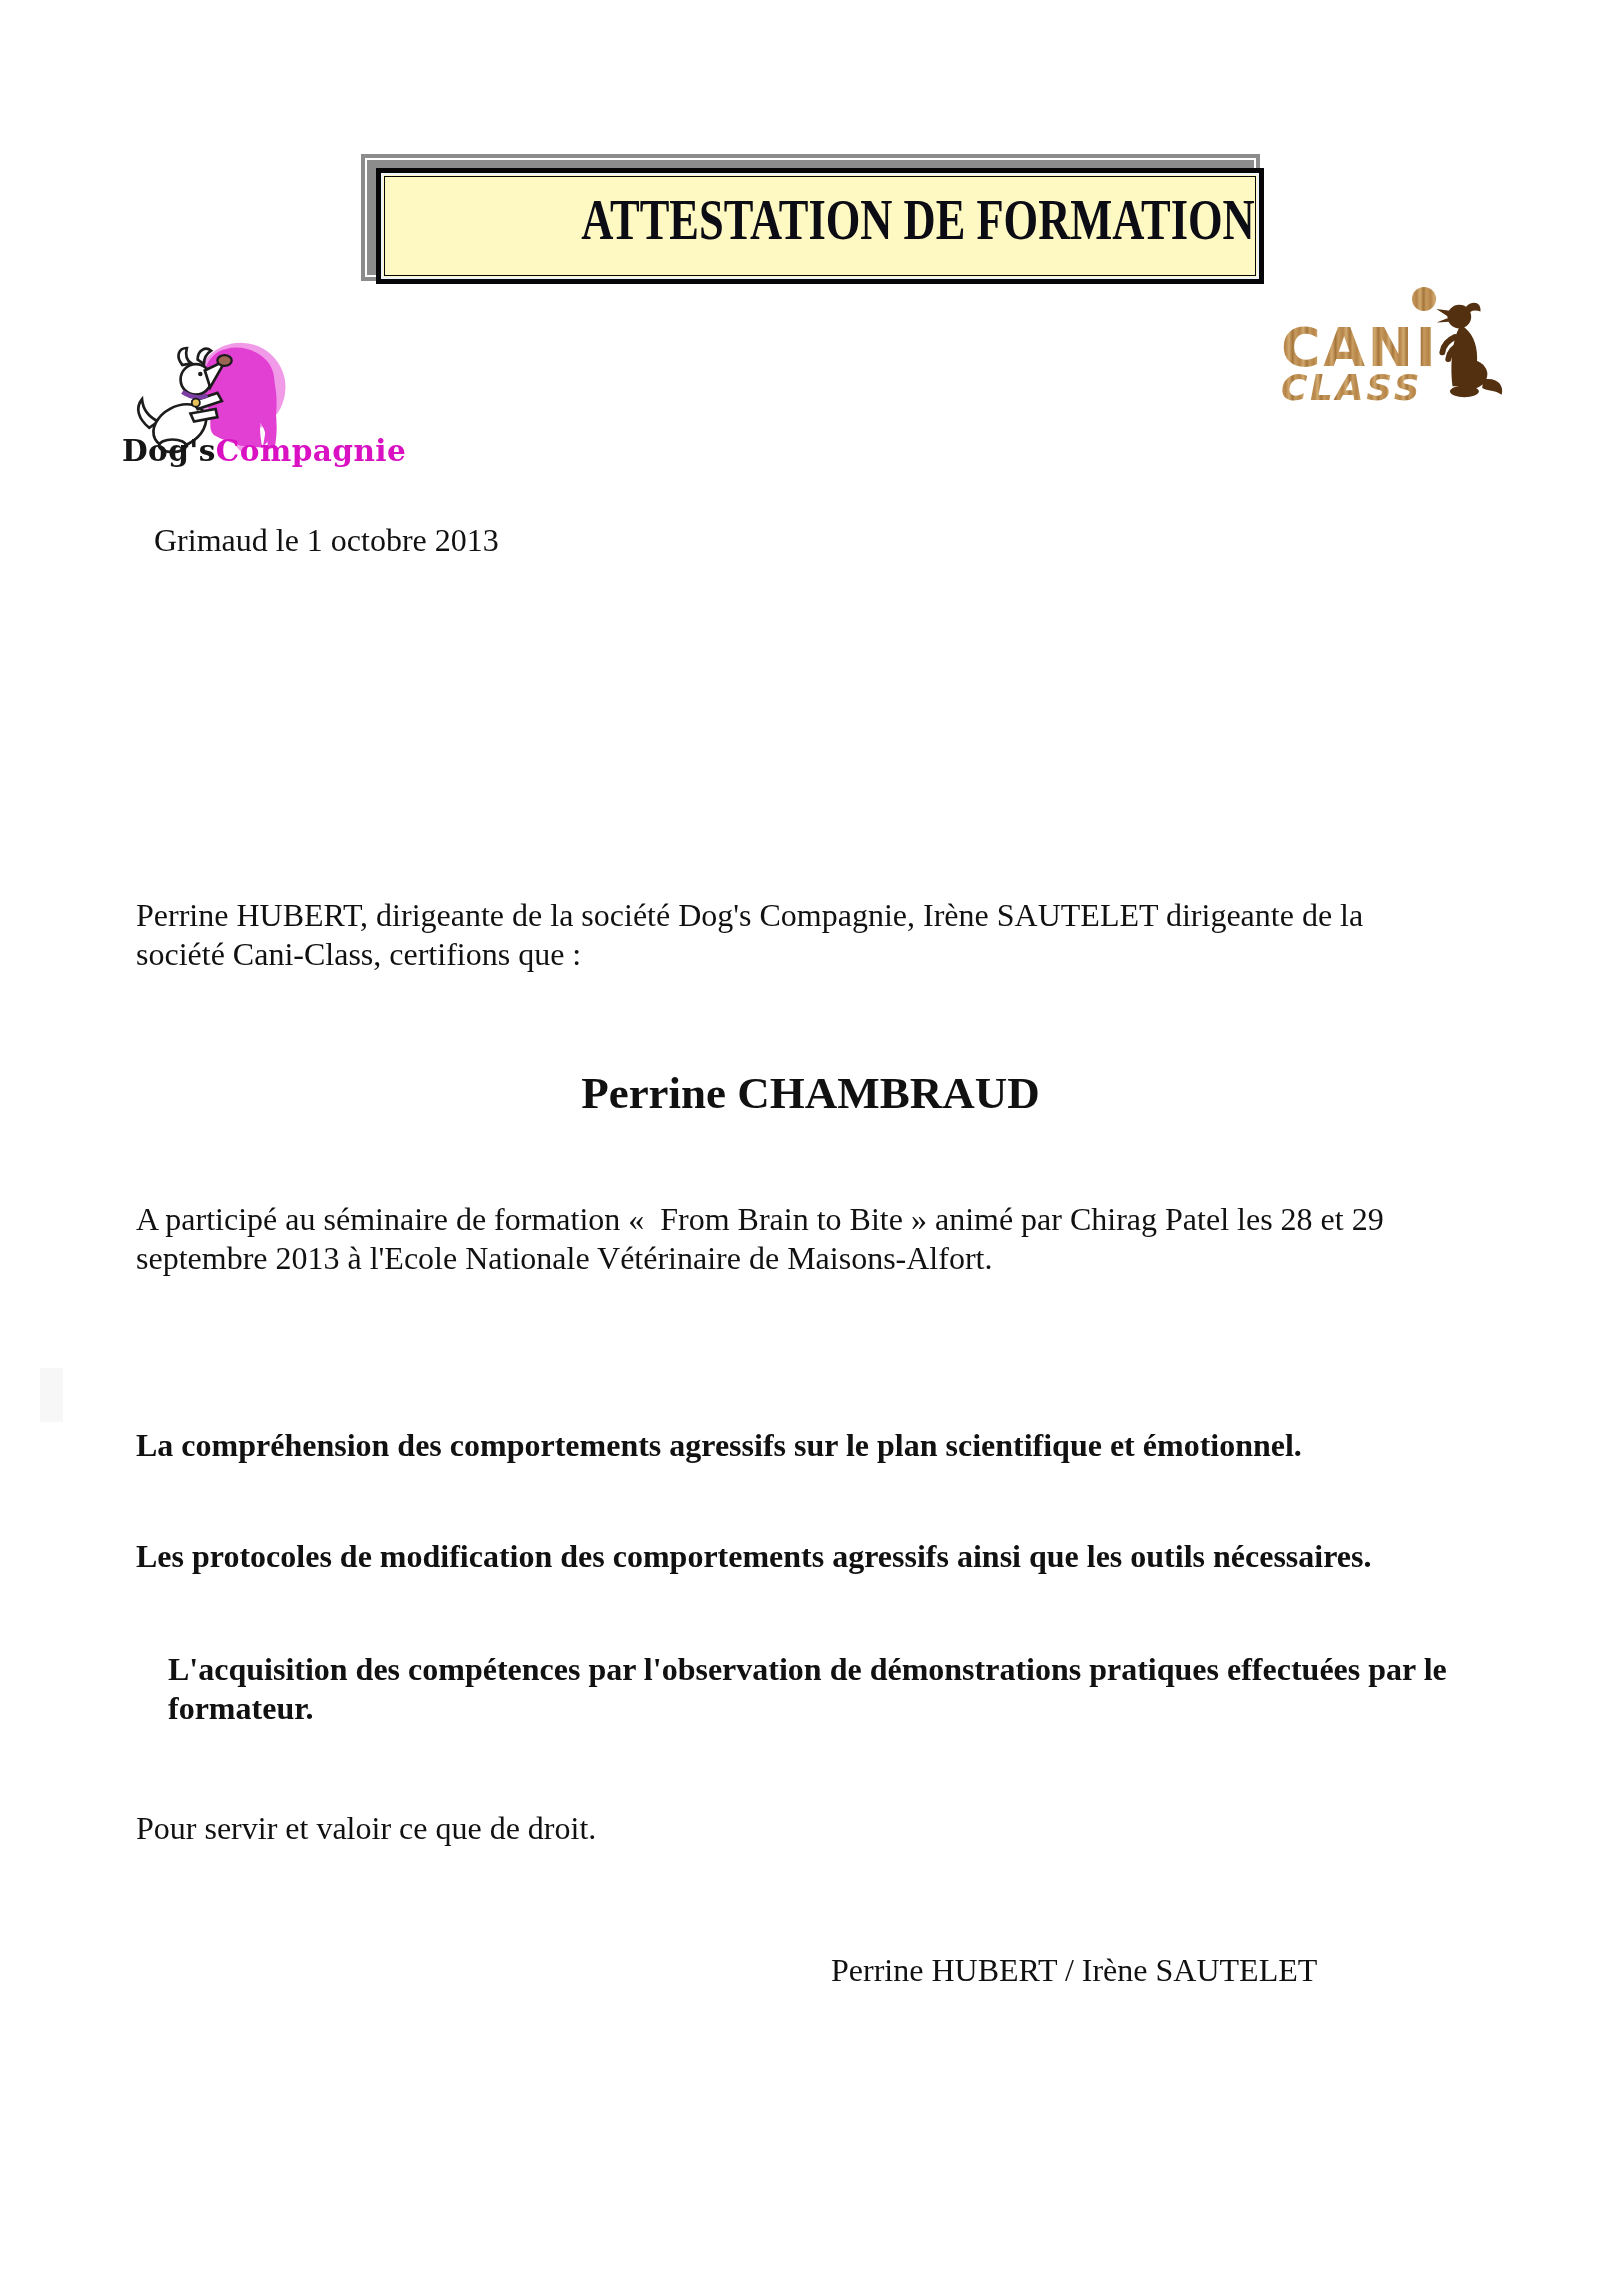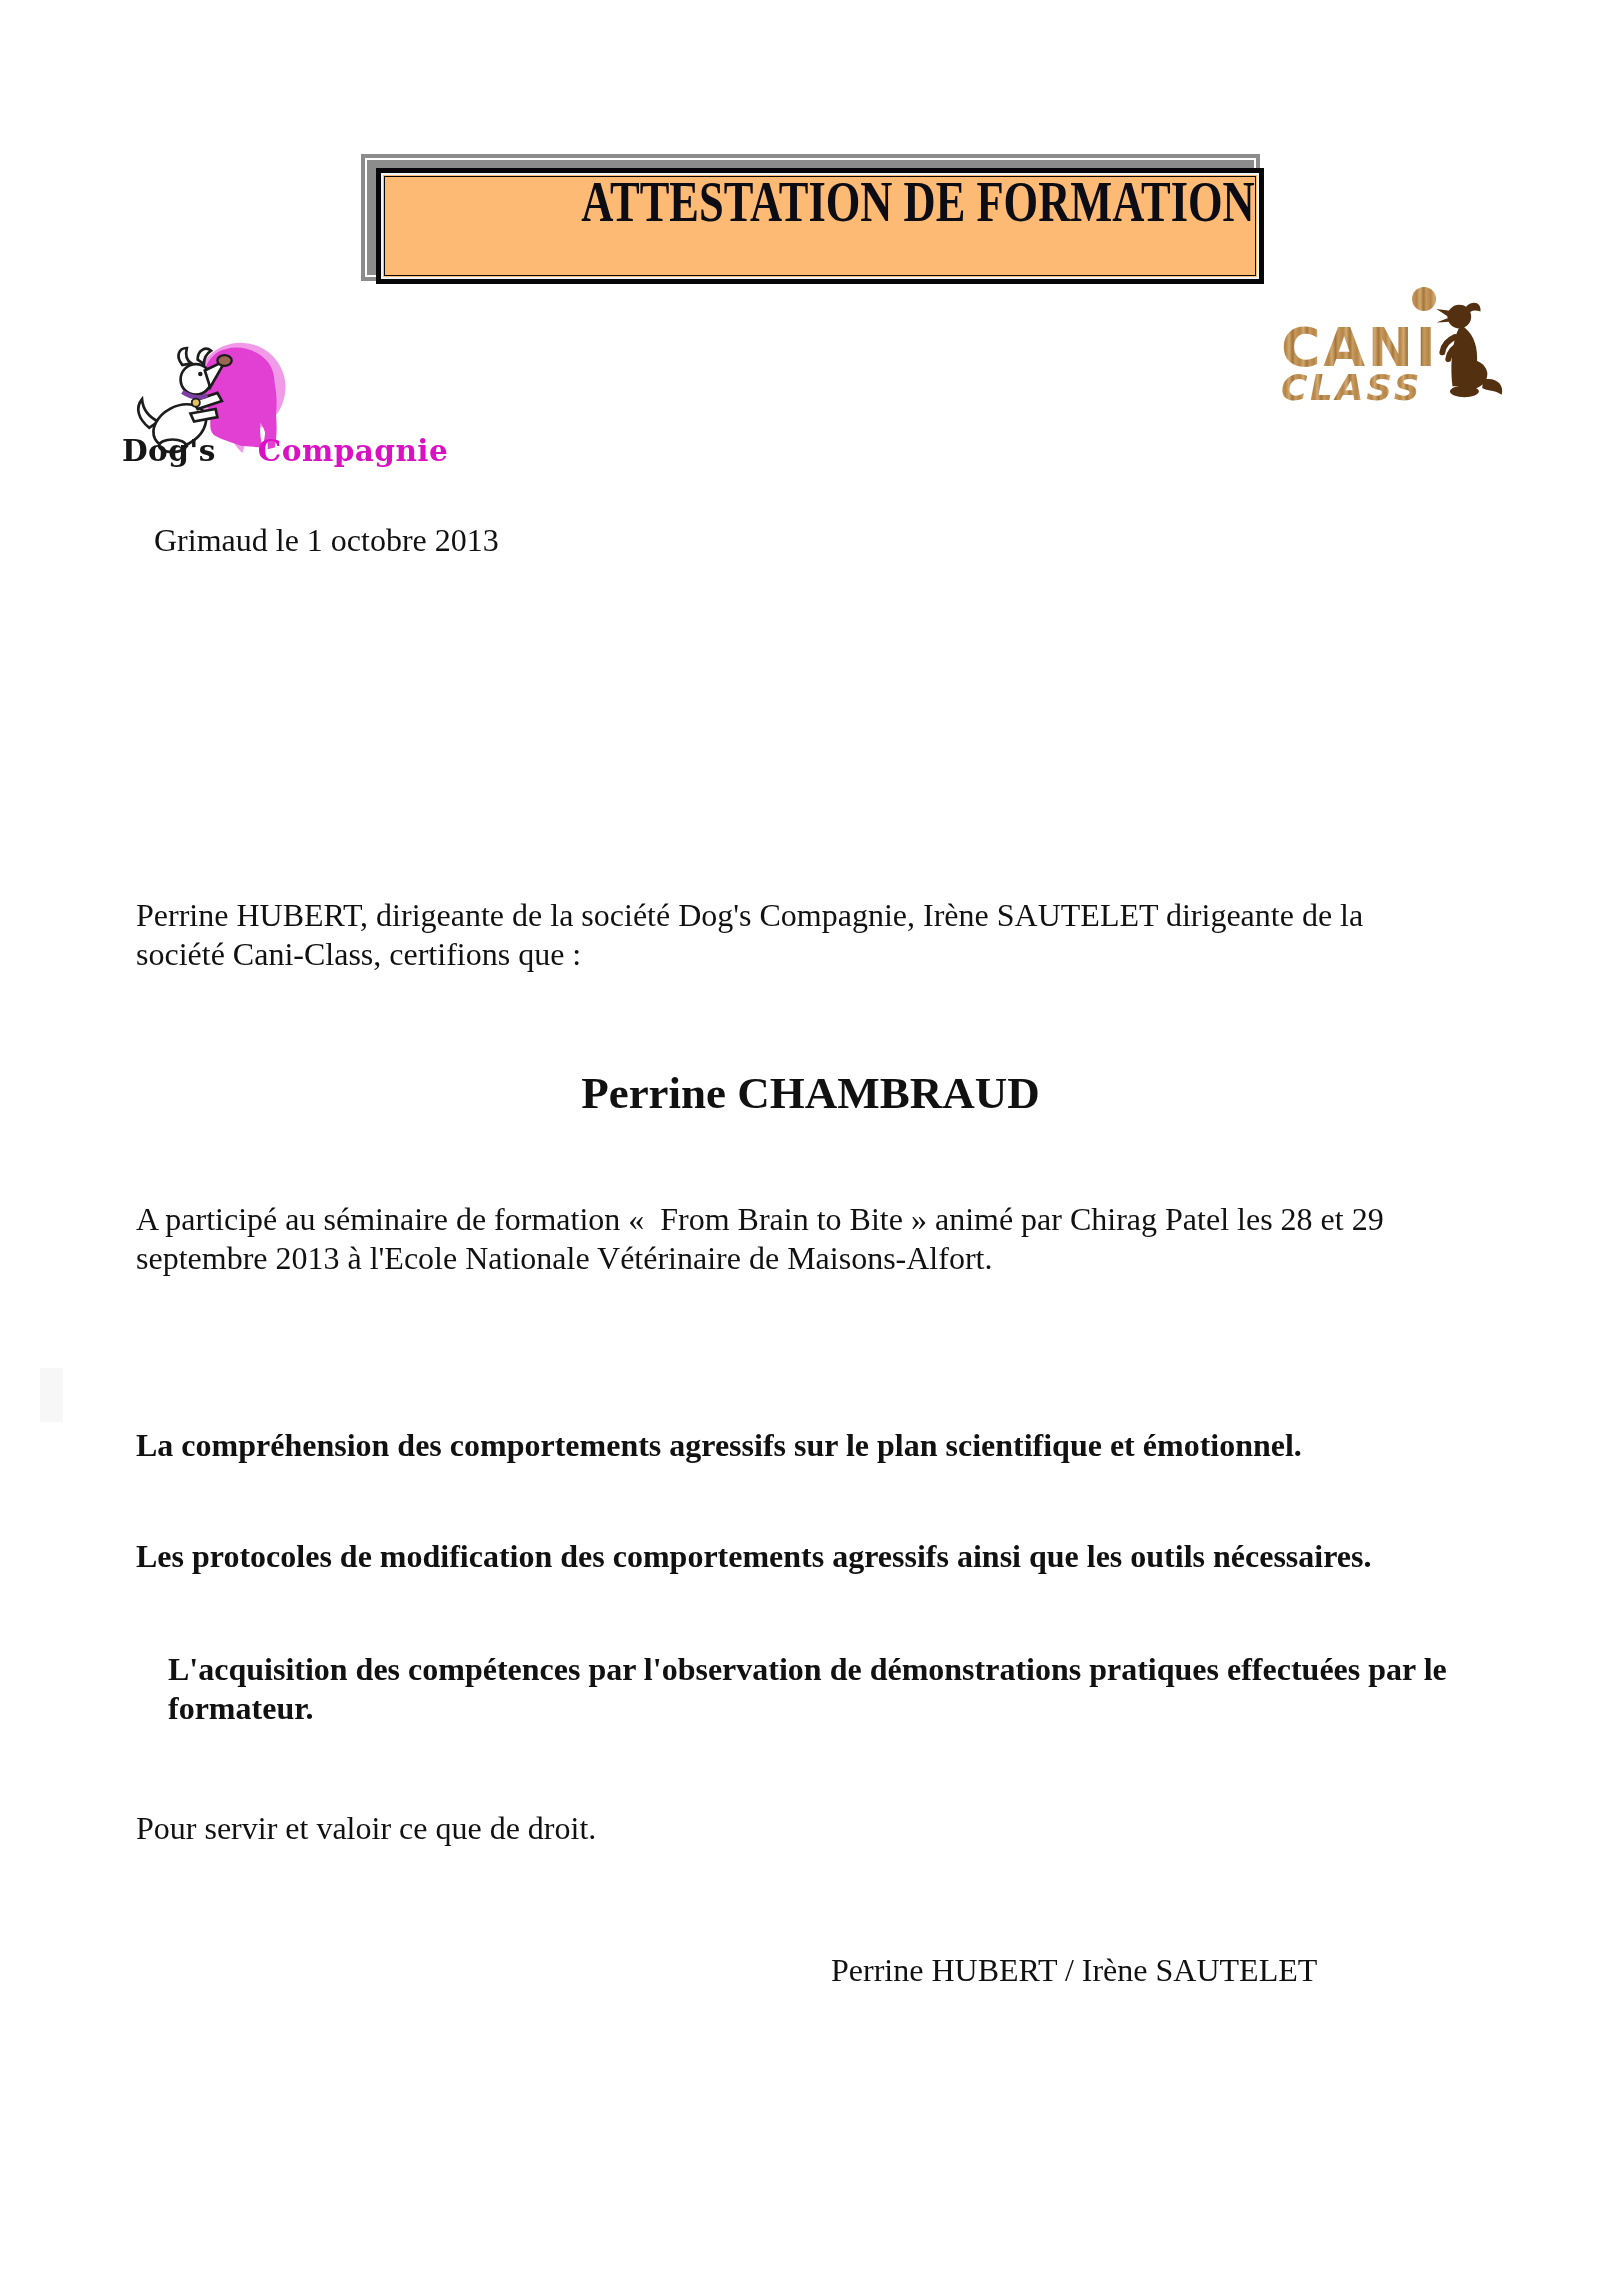--- a/index.html
+++ b/index.html
@@ -13,22 +13,22 @@
   
   .title-shadow{
     position:absolute; left:361px; top:154px; width:899px; height:127px;
     background:#8c8c8c; z-index:2;
   }
   .title-shadow::before{
     content:''; position:absolute; inset:3.6px; border:2.7px solid #ffffff;
   }
   .title-box{
     position:absolute; left:376px; top:168px; width:878px; height:106px;
-    background:#fdba74; border:5.4px solid #060608; z-index:3;
-    display:flex; align-items:flex-start; justify-content:flex-end;
+    background:#fef9c3; border:5.4px solid #060608; z-index:3;
+    display:flex; align-items:center; justify-content:flex-end;
   }
   .title-box::before{
     content:''; position:absolute; inset:0; border:2.7px solid #edf5fa; pointer-events:none;
   }
   .title-box::after{
     content:''; position:absolute; inset:2.7px; border:1.8px solid #060608; pointer-events:none;
   }
   .title-text{
     display:block; font-weight:700; font-size:57px; line-height:1;
     color:#0c0c14; padding:0 5.4px 12.5px 0;
@@ -52,21 +52,21 @@
     font-size:13.4px; letter-spacing:9px; color:#93a8c1; font-weight:bold;
   }
 
   
   .logo-dogs{position:absolute; left:90px; top:304px; width:287px; height:184px; z-index:1;}
   .dogs-text{
     position:absolute; left:32px; top:129px; white-space:nowrap;
     font-family:"DejaVu Serif", serif; font-weight:bold; font-size:29.6px; letter-spacing:0.4px;
   }
   .dogs-black{color:#161616;}
-  .dogs-pink{color:#d911c2;margin-left:42px;}
+  .dogs-pink{color:#d911c2;}
 
   
   .logo-cani{position:absolute; left:1272px; top:269px; width:242px; height:193px; z-index:1;}
   .wood{
     background:repeating-linear-gradient(90deg,#c79a5e 0px,#b58448 4.5px,#d2a96f 8px,#a5763c 11.6px,#c79a5e 14.3px);
   }
   .cani-word{
     position:absolute; left:9px; white-space:nowrap;
     font-family:"DejaVu Sans", sans-serif; font-weight:800; line-height:1;
     -webkit-background-clip:text; background-clip:text; color:transparent;

